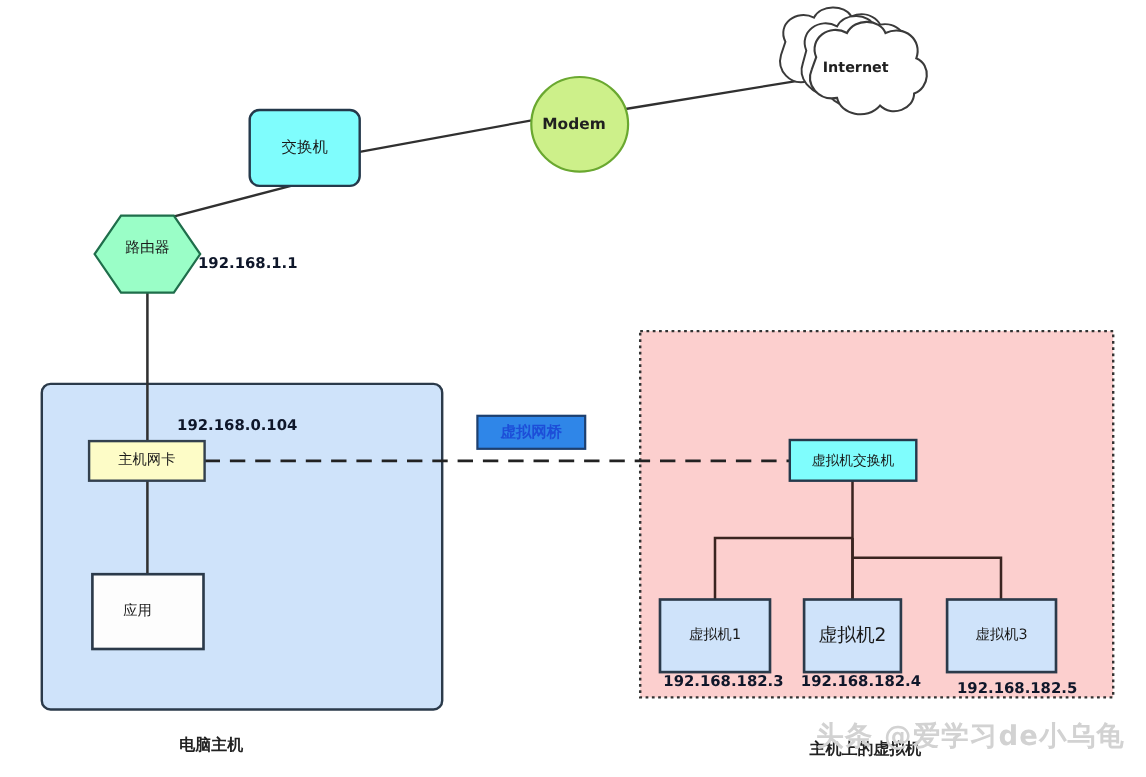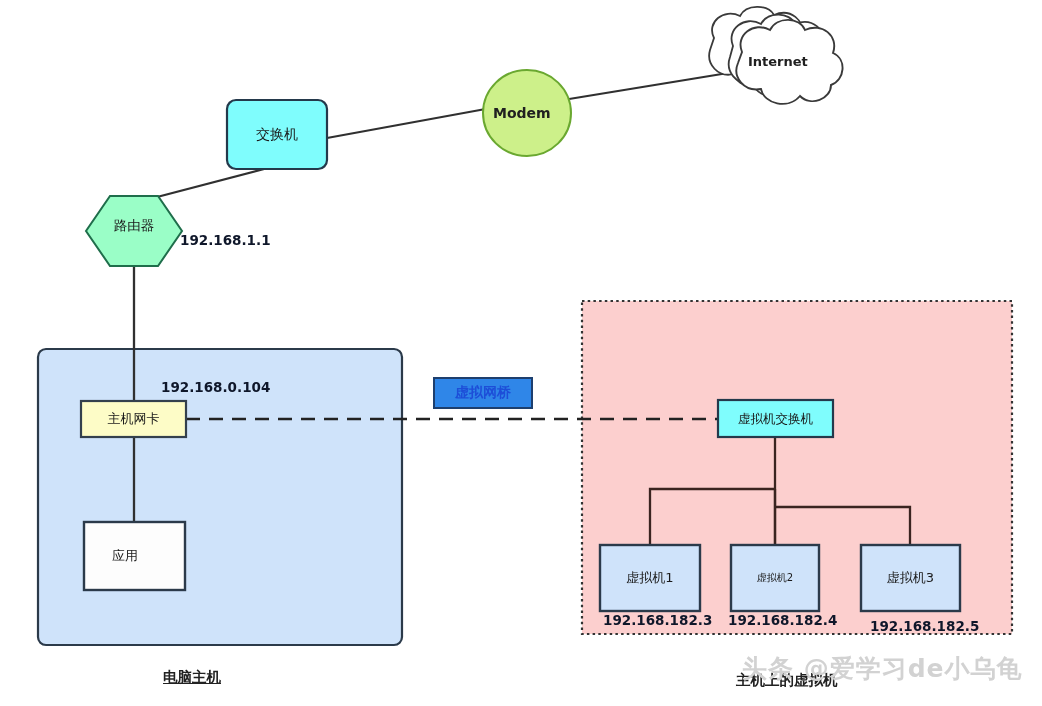--- a/index.html
+++ b/index.html
@@ -178,25 +178,25 @@
 
   <div class="node-label" style="left:84px; top:522px; width:82px; height:68px; font-size:13px;">应用</div>
 
   <div class="bridge-label" style="left:434px; top:378px; width:98px; height:30px;">虚拟网桥</div>
 
   <div class="node-label" style="left:718px; top:400px; width:115px; height:37px; font-size:12.5px;text-align:center;">虚拟机交换机</div>
 
   <div class="node-label" style="left:600px; top:545px; width:100px; height:66px; font-size:13px;">虚拟机1</div>
   <div class="ip-label" style="left:603px; top:612px;">192.168.182.3</div>
 
-  <div class="node-label" style="left:731px; top:545px; width:88px; height:66px; font-size:10px;">虚拟机2</div>
+  <div class="node-label" style="left:731px; top:545px; width:88px; height:66px; font-size:17px;">虚拟机2</div>
   <div class="ip-label" style="left:728px; top:612px;">192.168.182.4</div>
 
   <div class="node-label" style="left:861px; top:545px; width:99px; height:66px; font-size:13px;border-radius:13px;">虚拟机3</div>
   <div class="ip-label" style="left:870px; top:618px;">192.168.182.5</div>
 
-  <div class="zone-label" style="left:163px; top:668px;text-decoration:underline;">电脑主机</div>
+  <div class="zone-label" style="left:163px; top:668px;">电脑主机</div>
 
   <div class="zone-label" style="left:736px; top:671px;">主机上的虚拟机</div>
 
   <div class="watermark" style="left:742px; top:652px;">头条 @爱学习de小乌龟</div>
 
 </div>
 
 </body></html>

